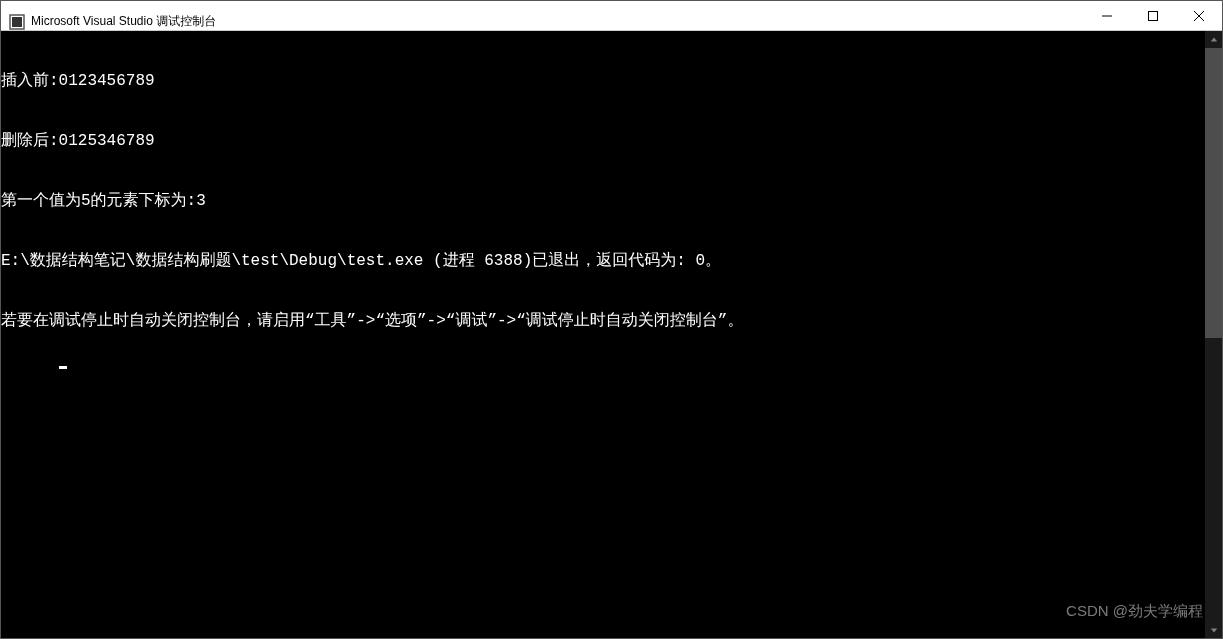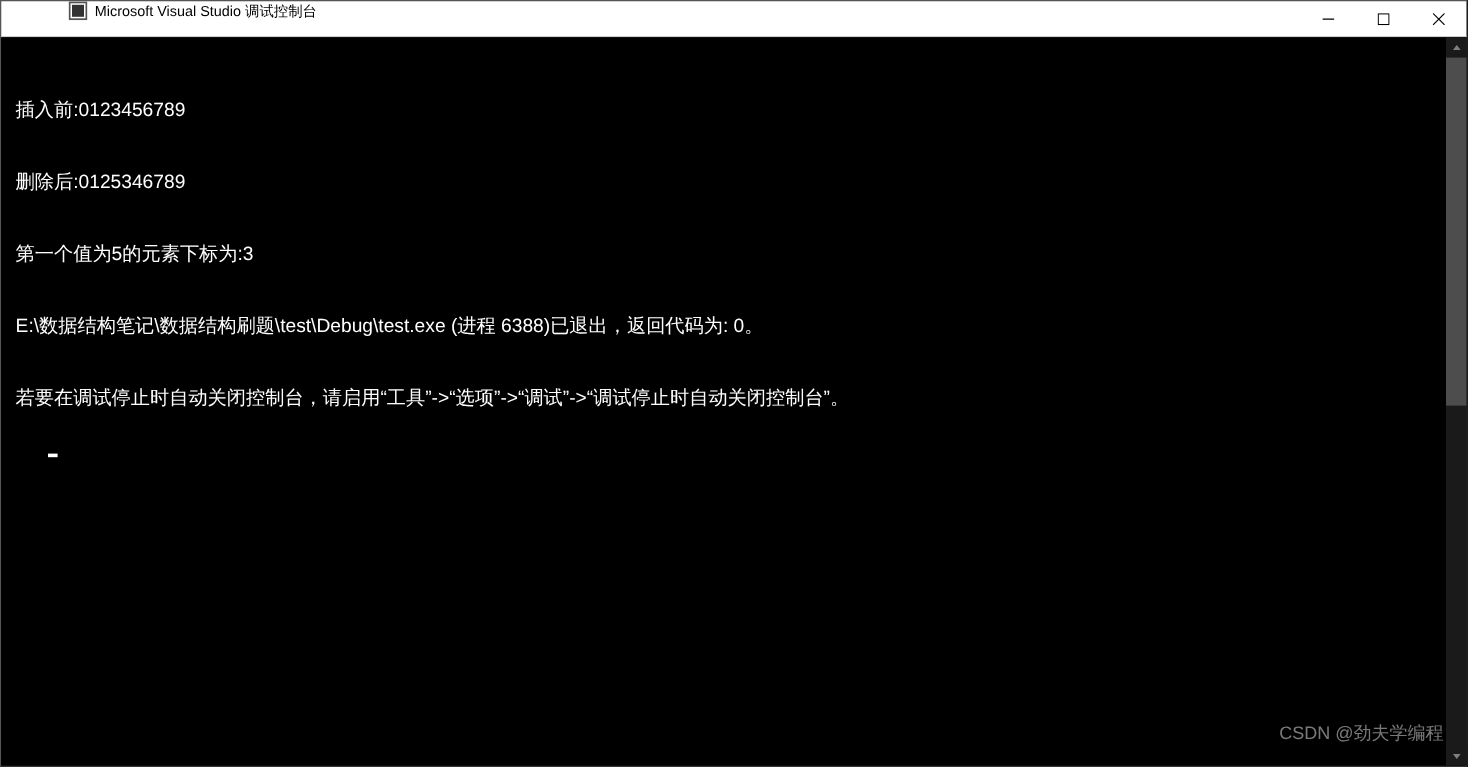--- a/index.html
+++ b/index.html
@@ -19,24 +19,23 @@
       width: 100%;
       height: 100%;
       display: flex;
       flex-direction: column;
       border: 1px solid #555;
     }
     .titlebar {
       height: 30px;
       background: #ffffff;
       display: flex;
-      align-items: flex-start;
+      align-items: flex-end;
       border-bottom: 1px solid #ccc;
       flex-shrink: 0;
-      padding-left: 48px;
     }
     .titlebar-icon {
       width: 16px;
       height: 16px;
       margin-left: 8px;
       margin-right: 6px;
       display: flex;
       align-items: center;
       justify-content: center;
     }
@@ -66,22 +65,22 @@
       height: 10px;
     }
     .console-area {
       flex: 1;
       background: #000000;
       position: relative;
       display: flex;
     }
     .console-content {
       flex: 1;
-      padding: 12px;
-      font-family: Liberation Sans, sans-serif;
+      padding: 0;
+      font-family: Liberation Mono, monospace;
       font-size: 16px;
       line-height: 20px;
       color: #ffffff;
       white-space: pre;
       overflow: hidden;
     }
     .console-line {
       display: block;
     }
     .cursor {

